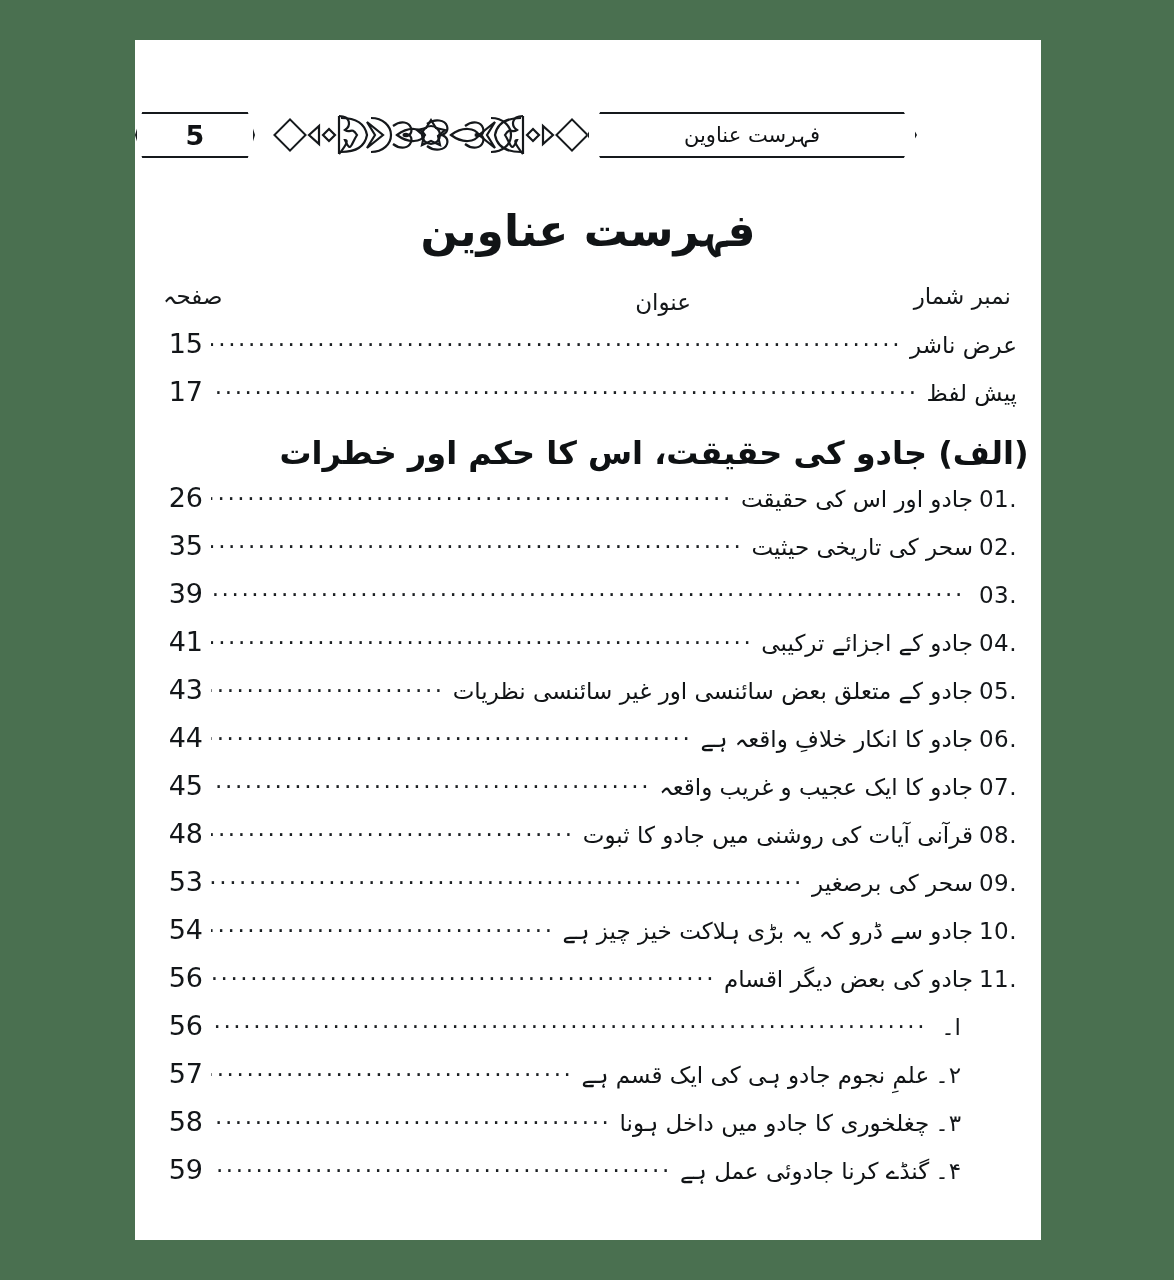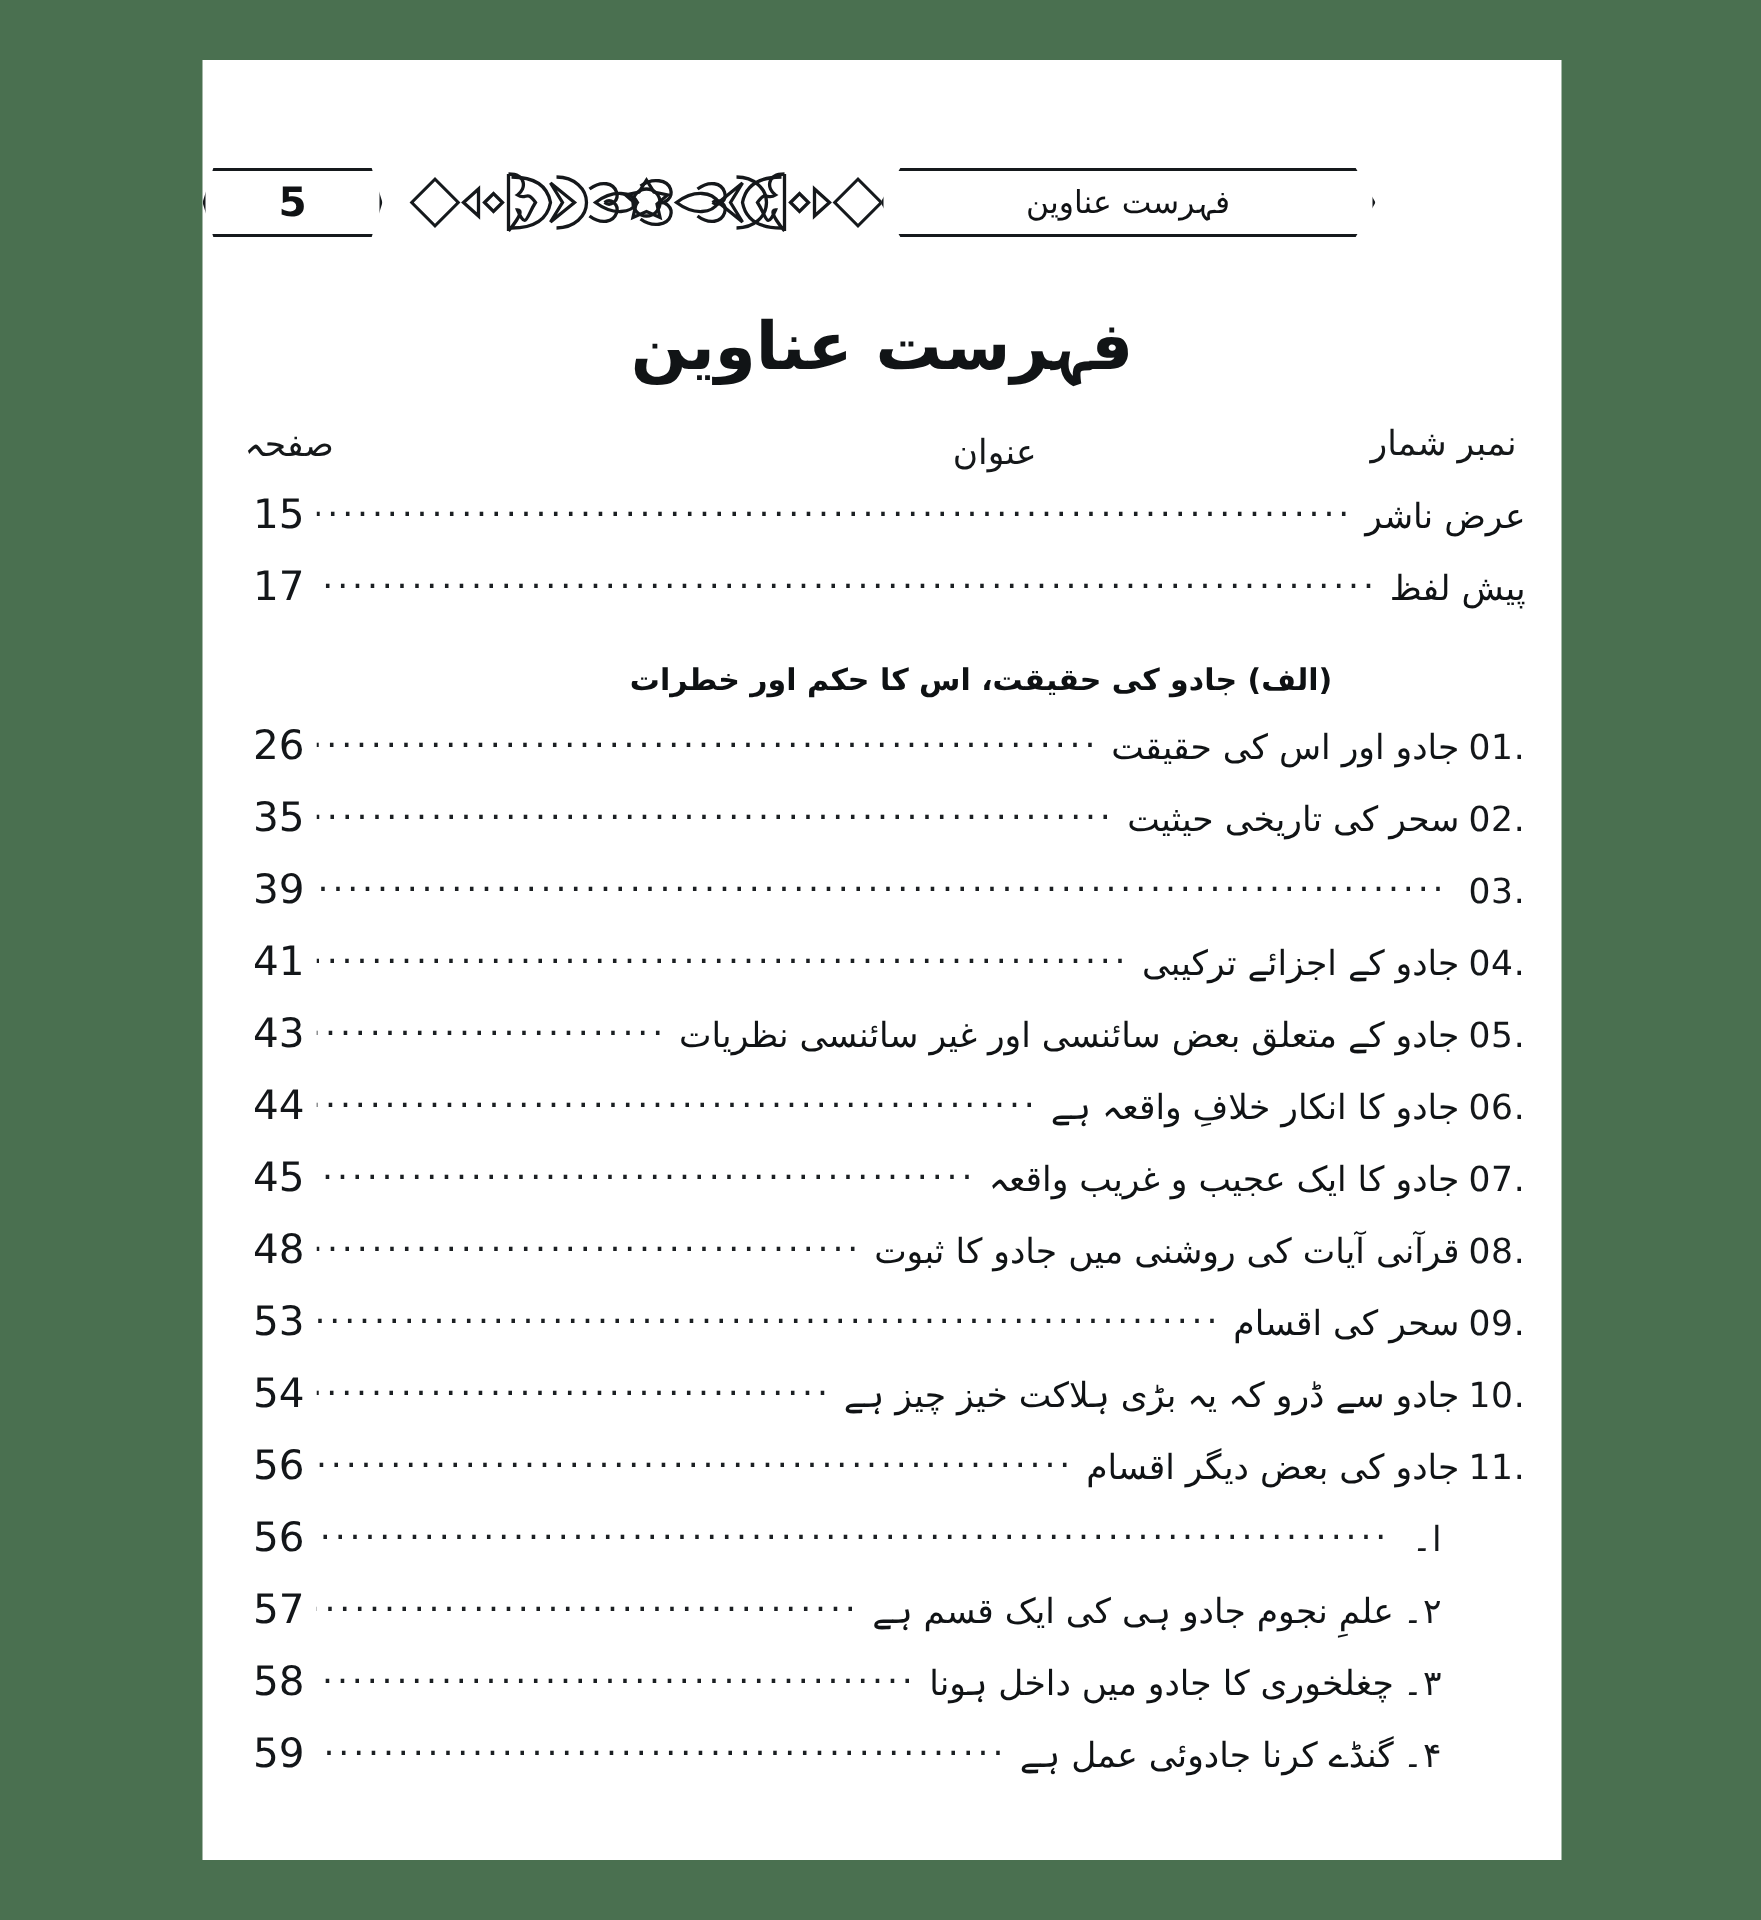--- a/index.html
+++ b/index.html
@@ -224,21 +224,21 @@
     unicode-bidi: embed;
   }
 
   
   .section-heading {
     width: 804px;
     height: 58px;
     display: flex;
     align-items: center;
     justify-content: center;
-    font-size: 20px;
+    font-size: 32px;
     font-weight: bold;
     color: #0e1113;
     direction: rtl;
     white-space: nowrap;
     padding-left: 30px;
     box-sizing: border-box;
   }
 </style>
 </head>
 <body>
@@ -351,21 +351,21 @@
         <span class="toc-page">45</span>
       </div>
       <div class="toc-row">
         <span class="toc-num">08.</span>
         <span class="toc-text">قرآنی آیات کی روشنی میں جادو کا ثبوت</span>
         <span class="toc-dots"></span>
         <span class="toc-page">48</span>
       </div>
       <div class="toc-row">
         <span class="toc-num">09.</span>
-        <span class="toc-text">سحر کی اقسام</span>
+        <span class="toc-text">سحر کی برصغیر</span>
         <span class="toc-dots"></span>
         <span class="toc-page">53</span>
       </div>
       <div class="toc-row">
         <span class="toc-num">10.</span>
         <span class="toc-text">جادو سے ڈرو کہ یہ بڑی ہلاکت خیز چیز ہے</span>
         <span class="toc-dots"></span>
         <span class="toc-page">54</span>
       </div>
       <div class="toc-row">

